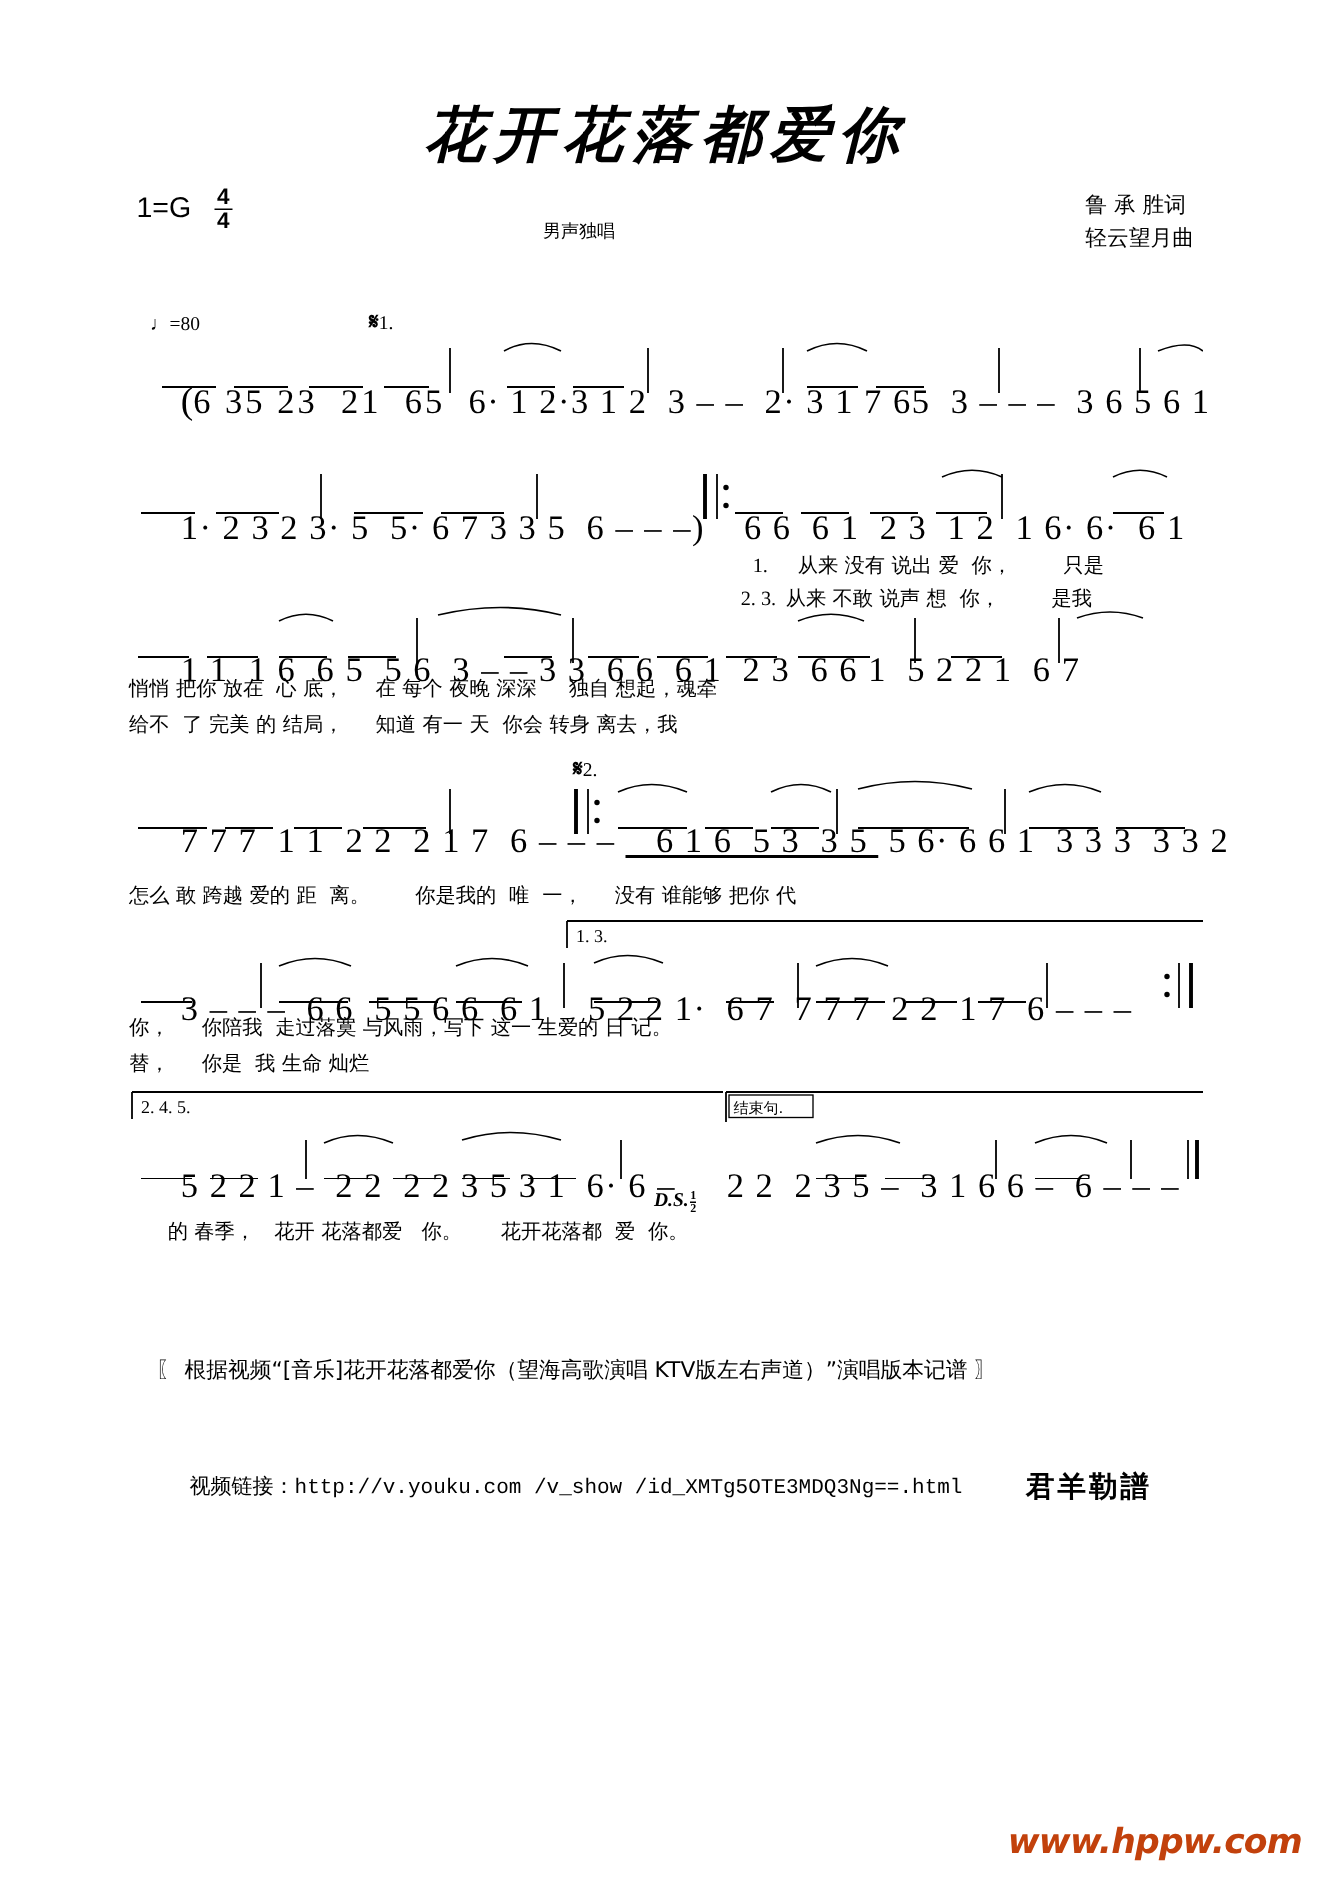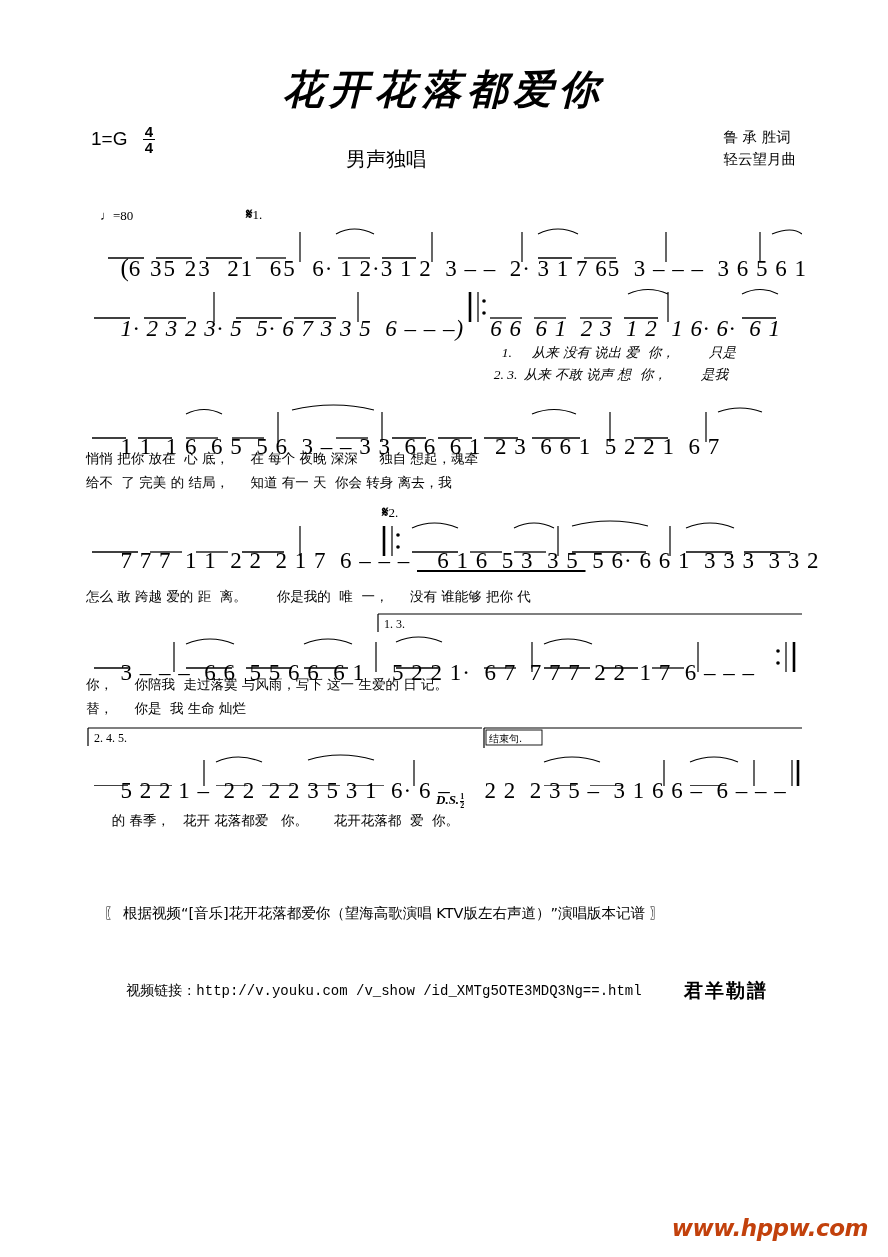--- a/index.html
+++ b/index.html
@@ -61,21 +61,21 @@
   .key-sig .meter .den {
     display: block;
     padding: 0 2px;
   }
   .subtitle {
     position: absolute;
     top: 146px;
     left: 0;
     width: 772px;
     text-align: center;
-    font-size: 20px;
+    font-size: 12px;
     font-family: "DejaVu Sans", sans-serif;
   }
   .credits {
     position: absolute;
     right: 92px;
     top: 126px;
     font-size: 14.5px;
     line-height: 1.55;
     text-align: left;
     font-family: "DejaVu Sans", sans-serif;
@@ -202,21 +202,21 @@
 
       <path d="M250 10 Q268 0 288 10" stroke="#000" fill="none" stroke-width="1.1"></path>
       <path d="M452 10 Q472 0 492 10" stroke="#000" fill="none" stroke-width="1.1"></path>
       <path d="M686 10 Q706 2 716 10" stroke="#000" fill="none" stroke-width="1.1"></path>
     </svg>
     <div class="notes">
       <span style="font-size:25px;">(</span><span style="letter-spacing:2px;">6 35 23  21  65  </span><span style="letter-spacing:1px;">6· 1 2·3 1 2 </span><span style="letter-spacing:1px;"> 3 – – </span><span style="letter-spacing:1px;"> 2· 3 1 7 65 </span><span style="letter-spacing:1px;"> 3 – – – </span><span style="letter-spacing:1px;"> 3 6 5 6 1</span>
     </div>
   </div>
 
-  <div class="row" style="top:288px;font-style:italic;">
+  <div class="row" style="top:312px;">
     <svg width="716" height="44" style="position:absolute;left:0;top:-4px;">
       <line x1="8" y1="34" x2="44" y2="34" stroke="#000" stroke-width="1.3"></line>
       <line x1="58" y1="34" x2="100" y2="34" stroke="#000" stroke-width="1.3"></line>
       <line x1="150" y1="34" x2="196" y2="34" stroke="#000" stroke-width="1.3"></line>
       <line x1="208" y1="34" x2="250" y2="34" stroke="#000" stroke-width="1.3"></line>
       <line x1="404" y1="34" x2="436" y2="34" stroke="#000" stroke-width="1.3"></line>
       <line x1="448" y1="34" x2="480" y2="34" stroke="#000" stroke-width="1.3"></line>
       <line x1="494" y1="34" x2="526" y2="34" stroke="#000" stroke-width="1.3"></line>
       <line x1="538" y1="34" x2="572" y2="34" stroke="#000" stroke-width="1.3"></line>
       <line x1="656" y1="34" x2="690" y2="34" stroke="#000" stroke-width="1.3"></line>

